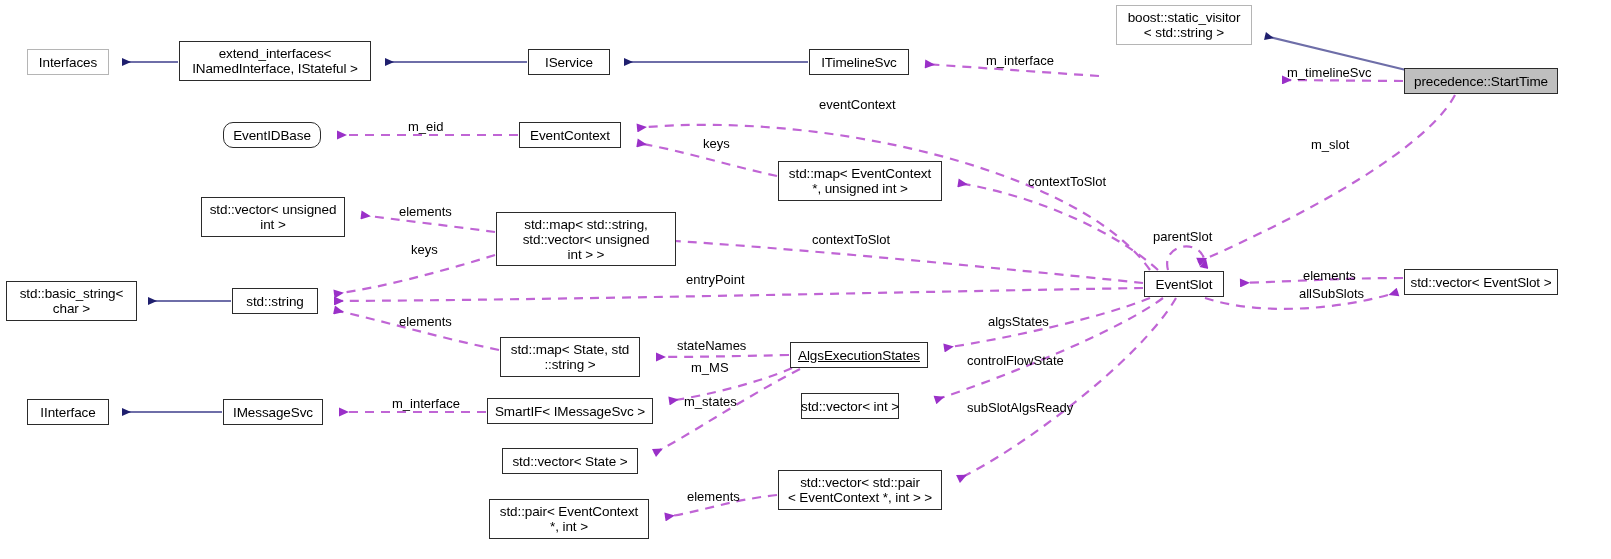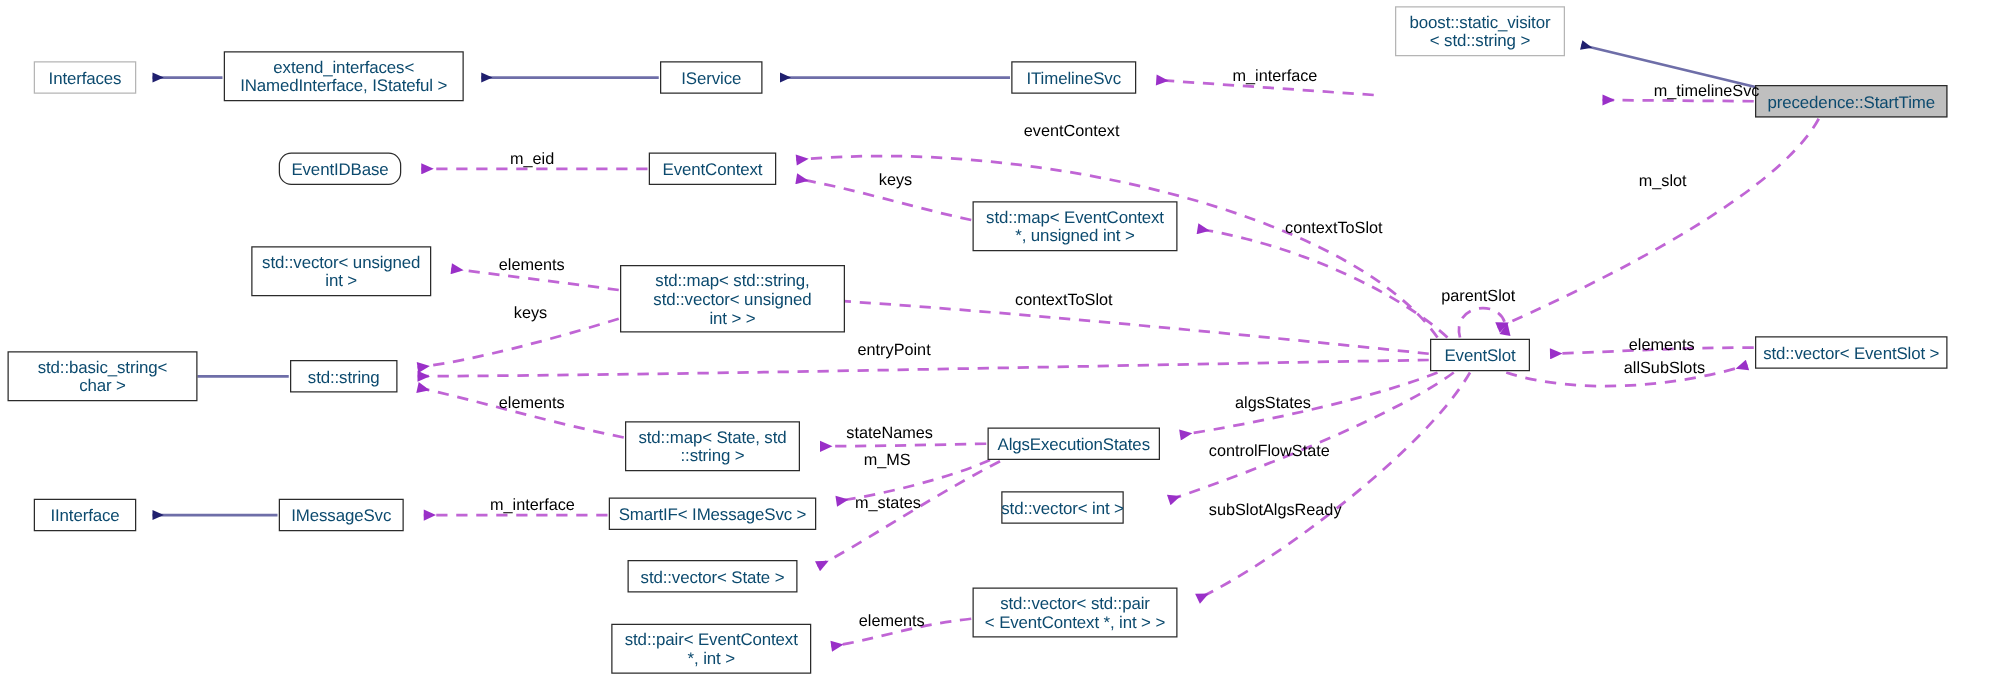--- a/index.html
+++ b/index.html
@@ -1,20 +1,20 @@
 <!DOCTYPE html>
 <html><head>
 <meta charset="utf-8">
 <style>
   html,body{margin:0;padding:0;background:#ffffff;}
   body{font-family:"Liberation Sans", sans-serif;}
   #canvas{position:relative;width:1611px;height:559px;background:#ffffff;overflow:hidden;}
   #edges{position:absolute;left:0;top:0;width:1611px;height:559px;}
   .node{position:absolute;box-sizing:border-box;display:flex;align-items:center;justify-content:center;
-        text-align:center;background:#ffffff;border:1px solid #2b2b2b;color:#0c4a6e;
+        text-align:center;background:#ffffff;border:1px solid #2b2b2b;color:#000000;
         font-size:13.5px;line-height:15px;letter-spacing:-0.1px;white-space:pre;z-index:5;}
   .node.light{border-color:#b5b5b5;}
   .node.hl{background:#bfbfbf;border-color:#2b2b2b;}
   .elabel{position:absolute;font-size:13px;color:#000000;white-space:pre;z-index:6;
           background:transparent;line-height:14px;}
 </style>
 </head>
 <body>
 
 <div id="canvas">
@@ -75,39 +75,39 @@
     <div class="node hl" style="left: 1404px; top: 68px; width: 154px; height: 26px;">precedence::StartTime</div>
     <div class="node" style="left: 223px; top: 122px; width: 98px; height: 26px; border-radius: 10px;">EventIDBase</div>
     <div class="node" style="left: 519px; top: 122px; width: 102px; height: 26px;">EventContext</div>
     <div class="node" style="left: 778px; top: 161px; width: 164px; height: 40px;">std::map&lt; EventContext
 *, unsigned int &gt;</div>
     <div class="node" style="left: 201px; top: 197px; width: 144px; height: 40px;">std::vector&lt; unsigned
 int &gt;</div>
     <div class="node" style="left: 496px; top: 212px; width: 180px; height: 54px;">std::map&lt; std::string,
 std::vector&lt; unsigned
 int &gt; &gt;</div>
-    <div class="node" style="left: 6px; top: 281px; width: 152px; height: 40px;">std::basic_string&lt;
+    <div class="node" style="left: 6px; top: 281px; width: 131px; height: 40px;">std::basic_string&lt;
 char &gt;</div>
     <div class="node" style="left: 232px; top: 288px; width: 86px; height: 26px;">std::string</div>
     <div class="node" style="left: 1144px; top: 271px; width: 80px; height: 26px;">EventSlot</div>
     <div class="node" style="left: 1404px; top: 269px; width: 154px; height: 26px;">std::vector&lt; EventSlot &gt;</div>
     <div class="node" style="left: 500px; top: 337px; width: 140px; height: 40px;">std::map&lt; State, std
 ::string &gt;</div>
-    <div class="node" style="left: 790px; top: 342px; width: 138px; height: 26px;">AlgsExecutionStates</div>
+    <div class="node" style="left: 790px; top: 342px; width: 138px; height: 26px; text-decoration: underline;">AlgsExecutionStates</div>
     <div class="node" style="left: 27px; top: 399px; width: 82px; height: 26px;">IInterface</div>
     <div class="node" style="left: 223px; top: 399px; width: 100px; height: 26px;">IMessageSvc</div>
     <div class="node" style="left: 487px; top: 398px; width: 166px; height: 26px;">SmartIF&lt; IMessageSvc &gt;</div>
     <div class="node" style="left: 801px; top: 393px; width: 98px; height: 26px;">std::vector&lt; int &gt;</div>
     <div class="node" style="left: 502px; top: 448px; width: 136px; height: 26px;">std::vector&lt; State &gt;</div>
     <div class="node" style="left: 778px; top: 470px; width: 164px; height: 40px;">std::vector&lt; std::pair
 &lt; EventContext *, int &gt; &gt;</div>
     <div class="node" style="left: 489px; top: 499px; width: 160px; height: 40px;">std::pair&lt; EventContext
 *, int &gt;</div>
     <div class="elabel" style="left: 986px; top: 54px;">m_interface</div>
-    <div class="elabel" style="left: 1287px; top: 66px; margin-left: 36px;">m_timelineSvc</div>
+    <div class="elabel" style="left: 1287px; top: 66px;">m_timelineSvc</div>
     <div class="elabel" style="left: 819px; top: 98px;">eventContext</div>
     <div class="elabel" style="left: 408px; top: 120px;">m_eid</div>
     <div class="elabel" style="left: 703px; top: 137px;">keys</div>
     <div class="elabel" style="left: 1311px; top: 138px;">m_slot</div>
     <div class="elabel" style="left: 1028px; top: 175px;">contextToSlot</div>
     <div class="elabel" style="left: 399px; top: 205px;">elements</div>
     <div class="elabel" style="left: 1153px; top: 230px;">parentSlot</div>
     <div class="elabel" style="left: 812px; top: 233px;">contextToSlot</div>
     <div class="elabel" style="left: 411px; top: 243px;">keys</div>
     <div class="elabel" style="left: 686px; top: 273px;">entryPoint</div>

